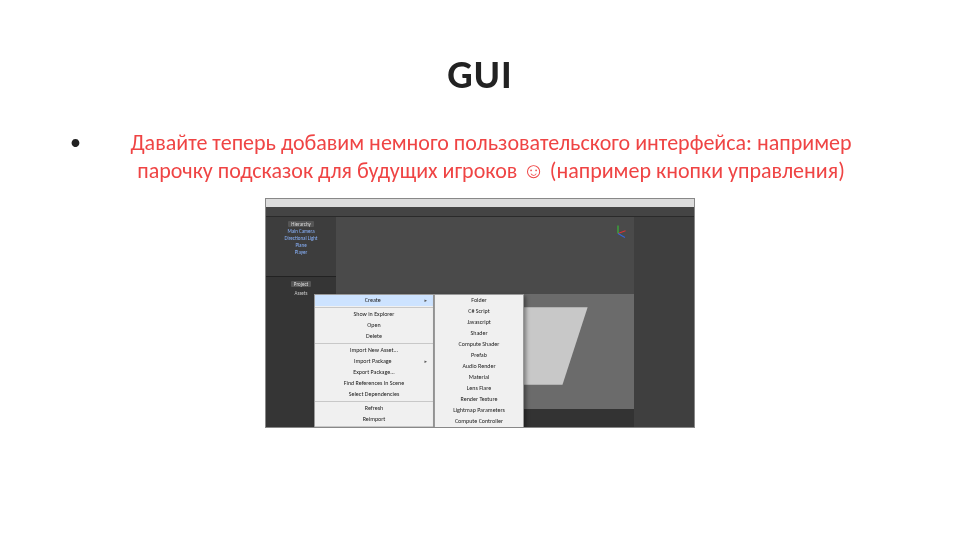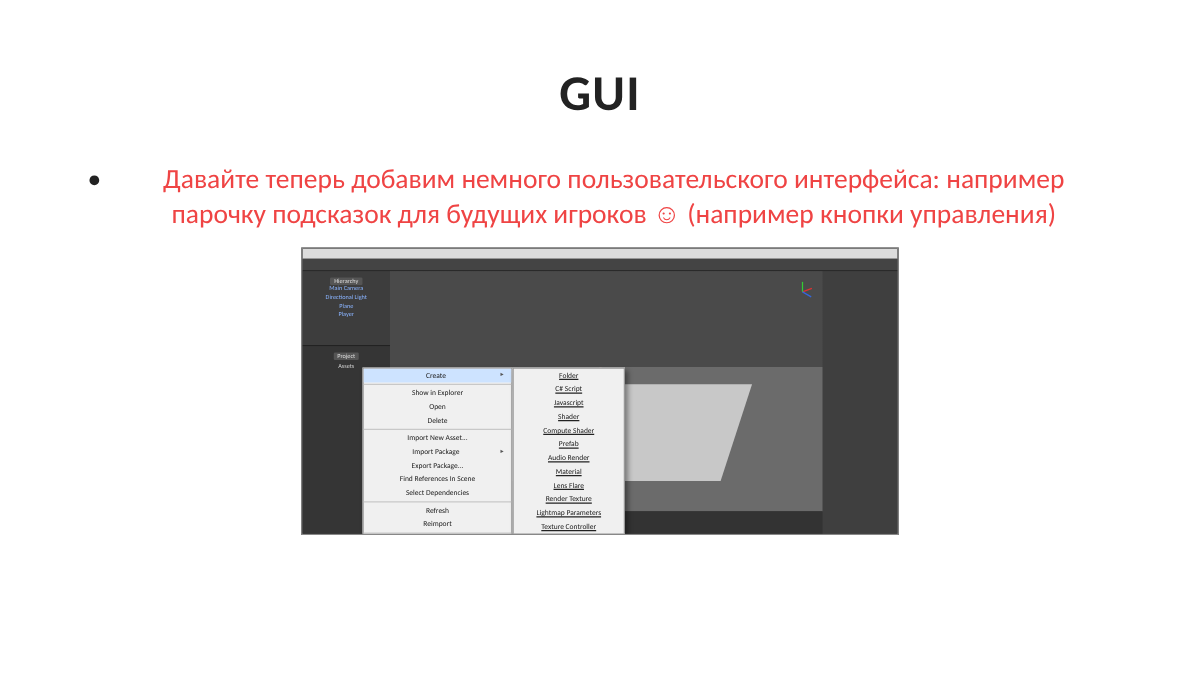--- a/index.html
+++ b/index.html
@@ -3,21 +3,21 @@
 <meta charset="utf-8">
 <style>
   * { box-sizing: border-box; margin: 0; padding: 0; }
   html, body { width: 960px; height: 540px; background: #fff; font-family: "Calibri", "Segoe UI", Arial, sans-serif; }
   .slide { padding: 50px 70px 20px 70px; text-align: center; }
   h1 { font-size: 40px; font-weight: 700; color: #222; margin-bottom: 30px; letter-spacing: 1px; }
   ul.bullets { list-style: none; }
   ul.bullets > li { position: relative; font-size: 22px; color: #ef4444; line-height: 1.25; margin-bottom: 14px; padding-left: 22px; }
   ul.bullets > li::before { content: "•"; position: absolute; left: 0; top: 0; font-size: 22px; color: #222; }
   .shot-wrap { display: flex; justify-content: center; margin-top: 6px; }
-  .shot { width: 478px; height: 230px; background: #3a3a3a; position: relative; font-size: 6px; color: #bbb; overflow: hidden; border: 1px solid #888; }
+  .shot { width: 430px; height: 230px; background: #3a3a3a; position: relative; font-size: 6px; color: #bbb; overflow: hidden; border: 1px solid #888; }
   .shot .menubar { height: 8px; background: #dcdcdc; }
   .shot .toolbar { height: 10px; background: #444; border-bottom: 1px solid #2a2a2a; }
   .shot .body { display: flex; height: calc(100% - 18px); }
   .shot .left { width: 70px; background: #393939; display: flex; flex-direction: column; }
   .shot .hierarchy { height: 60px; background: #3d3d3d; border-bottom: 1px solid #222; padding: 3px; }
   .shot .hierarchy .tab { display:inline-block; background:#555; color:#ddd; padding:0 3px; font-size:5px; border-radius:1px; }
   .shot .hierarchy .item { color: #8ab4ff; font-size: 5px; line-height: 7px; }
   .shot .project { flex: 1; background: #353535; padding: 3px; }
   .shot .project .tab { display:inline-block; background:#555; color:#ddd; padding:0 3px; font-size:5px; border-radius:1px; }
   .shot .project .proot { color:#ccc; font-size:5px; margin-top:2px; }
@@ -32,21 +32,21 @@
   .shot .gizmo .x { background:#d33; transform:rotate(-20deg); }
   .shot .gizmo .y { background:#3c3; transform:rotate(-90deg); }
   .shot .gizmo .z { background:#36d; transform:rotate(30deg); }
   .shot .rightpanel { width: 60px; background: #393939; border-left:1px solid #222; }
   .shot .status { position:absolute; left:0; right:60px; bottom:0; height:18px; background:#333; }
   .ctx { position:absolute; left:48px; top:95px; width:120px; background:#f0f0f0; border:1px solid #999; box-shadow:2px 2px 4px rgba(0,0,0,0.4); font-size:6px; color:#222; }
   .ctx .row { padding:1px 6px; line-height:9px; white-space:nowrap; }
   .ctx .row.hi { background:#cde3ff; }
   .ctx .sep { height:0; border-top:1px solid #c8c8c8; margin:1px 0; }
   .ctx .arrow::after { content:"▸"; float:right; font-size:5px; color:#555; }
-  .sub { position:absolute; left:168px; top:95px; width:90px; background:#f0f0f0; border:1px solid #999; box-shadow:2px 2px 4px rgba(0,0,0,0.4); font-size:6px; color:#222;text-decoration:underline; }
+  .sub { position:absolute; left:168px; top:95px; width:90px; background:#f0f0f0; border:1px solid #999; box-shadow:2px 2px 4px rgba(0,0,0,0.4); font-size:6px; color:#222; }
   .sub .row { padding:1px 6px; line-height:9px; white-space:nowrap; }
 </style>
 </head>
 <body>
 
 <div class="slide">
   <h1>GUI</h1>
   <ul class="bullets">
     <li>Давайте теперь добавим немного пользовательского интерфейса: например парочку подсказок для будущих игроков ☺ (например кнопки управления)</li>
   </ul>
@@ -114,21 +114,21 @@
         <div class="sep"></div>
         <div class="row">Prefab</div>
         <div class="sep"></div>
         <div class="row">Audio Render</div>
         <div class="sep"></div>
         <div class="row">Material</div>
         <div class="row">Lens Flare</div>
         <div class="row">Render Texture</div>
         <div class="row">Lightmap Parameters</div>
         <div class="sep"></div>
-        <div class="row">Texture Controller</div>
+        <div class="row">Compute Controller</div>
         <div class="row">Animation</div>
 
         <div class="sep"></div>
 
         <div class="sep"></div>
 
         <div class="sep"></div>
 
       </div>
     </div>

